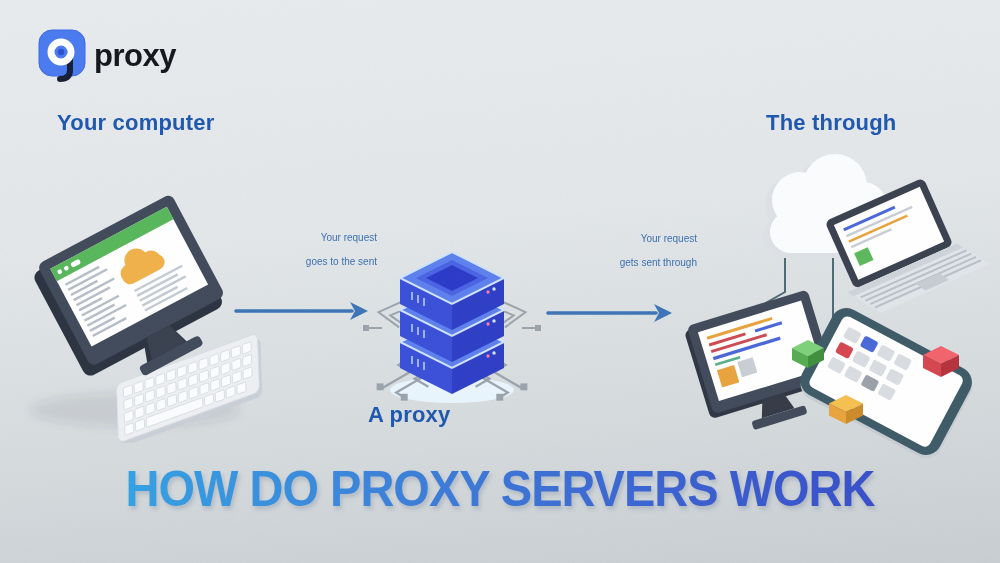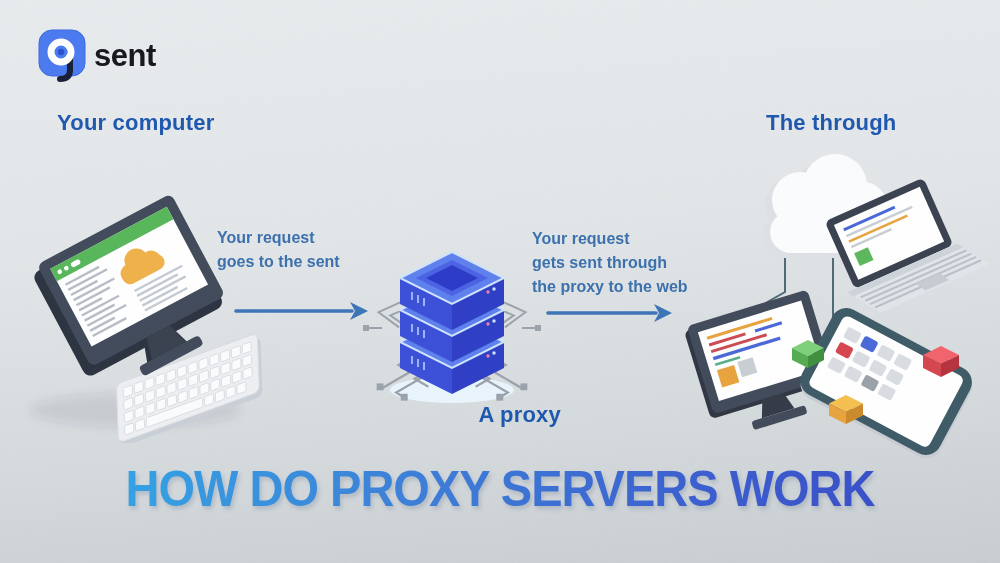--- a/index.html
+++ b/index.html
@@ -9,23 +9,23 @@
     font-family:"Liberation Sans","DejaVu Sans",sans-serif;
   }
   .noise{position:absolute;inset:0;pointer-events:none;opacity:.55;}
   
   .logo{position:absolute;left:36px;top:26px;display:flex;align-items:center;gap:6px;}
   .logo-text{font-size:31px;font-weight:700;color:#14161c;letter-spacing:-.5px;margin-top:2px;}
   
   .heading{position:absolute;font-size:22px;font-weight:700;color:#1d57ae;letter-spacing:.2px;}
   .h-computer{left:57px;top:110px;}
   .h-internet{left:766px;top:110px;}
-  .h-proxy{left:381px;top:402px;width:180px;text-align:right;}
-  
-  .caption{position:absolute;color:#3a70ad;font-size:16px;font-weight:700;line-height:24px;text-align:left;}
+  .h-proxy{left:368px;top:402px;width:180px;text-align:left;}
+  
+  .caption{position:absolute;color:#3a70ad;font-size:10px;font-weight:400;line-height:24px;text-align:right;}
   .cap-left{left:217px;top:226px;width:160px;}
   .cap-right{left:532px;top:227px;width:165px;}
   
   .arrow{position:absolute;}
   .arrow-1{left:232px;top:296px;}
   .arrow-2{left:544px;top:298px;}
   
   .illu{position:absolute;}
   .illu-computer{left:10px;top:158px;}
   .illu-server{left:362px;top:240px;}
@@ -47,35 +47,34 @@
 <div class="canvas">
 
   <div class="logo">
     <svg width="52" height="58" viewBox="0 0 52 58">
       <rect x="3" y="4" width="46" height="46" rx="13" fill="#4a7af0"></rect>
       <rect x="3" y="4" width="46" height="46" rx="13" fill="none" stroke="#3b68e2" stroke-width="1"></rect>
       <path d="M34 27 L34 44 Q34 53 24 53" stroke="#161e36" stroke-width="6" fill="none" stroke-linecap="round"></path>
       <circle cx="25" cy="26" r="10" fill="none" stroke="#ffffff" stroke-width="7"></circle>
       <circle cx="25" cy="26" r="3.2" fill="#2b4fd0"></circle>
     </svg>
-    <span class="logo-text">sent</span>
+    <span class="logo-text">proxy</span>
   </div>
 
   <div class="heading h-computer">Your computer</div>
   <div class="heading h-internet">The through</div>
   <div class="heading h-proxy">A proxy</div>
 
   <div class="caption cap-left">
     <div>Your request</div>
     <div>goes to the sent</div>
   </div>
   <div class="caption cap-right">
     <div>Your request</div>
     <div>gets sent through</div>
-    <div>the proxy to the web</div>
   </div>
 
   <svg class="arrow arrow-1" width="140" height="30" viewBox="0 0 140 30">
     <line x1="4" y1="15" x2="120" y2="15" stroke="#3d74b6" stroke-width="3.6" stroke-linecap="round"></line>
     <polygon points="118,6 136,15 118,24 123,15" fill="#3d74b6"></polygon>
   </svg>
   <svg class="arrow arrow-2" width="132" height="30" viewBox="0 0 132 30">
     <line x1="4" y1="15" x2="112" y2="15" stroke="#3d74b6" stroke-width="3.6" stroke-linecap="round"></line>
     <polygon points="110,6 128,15 110,24 115,15" fill="#3d74b6"></polygon>
   </svg>

